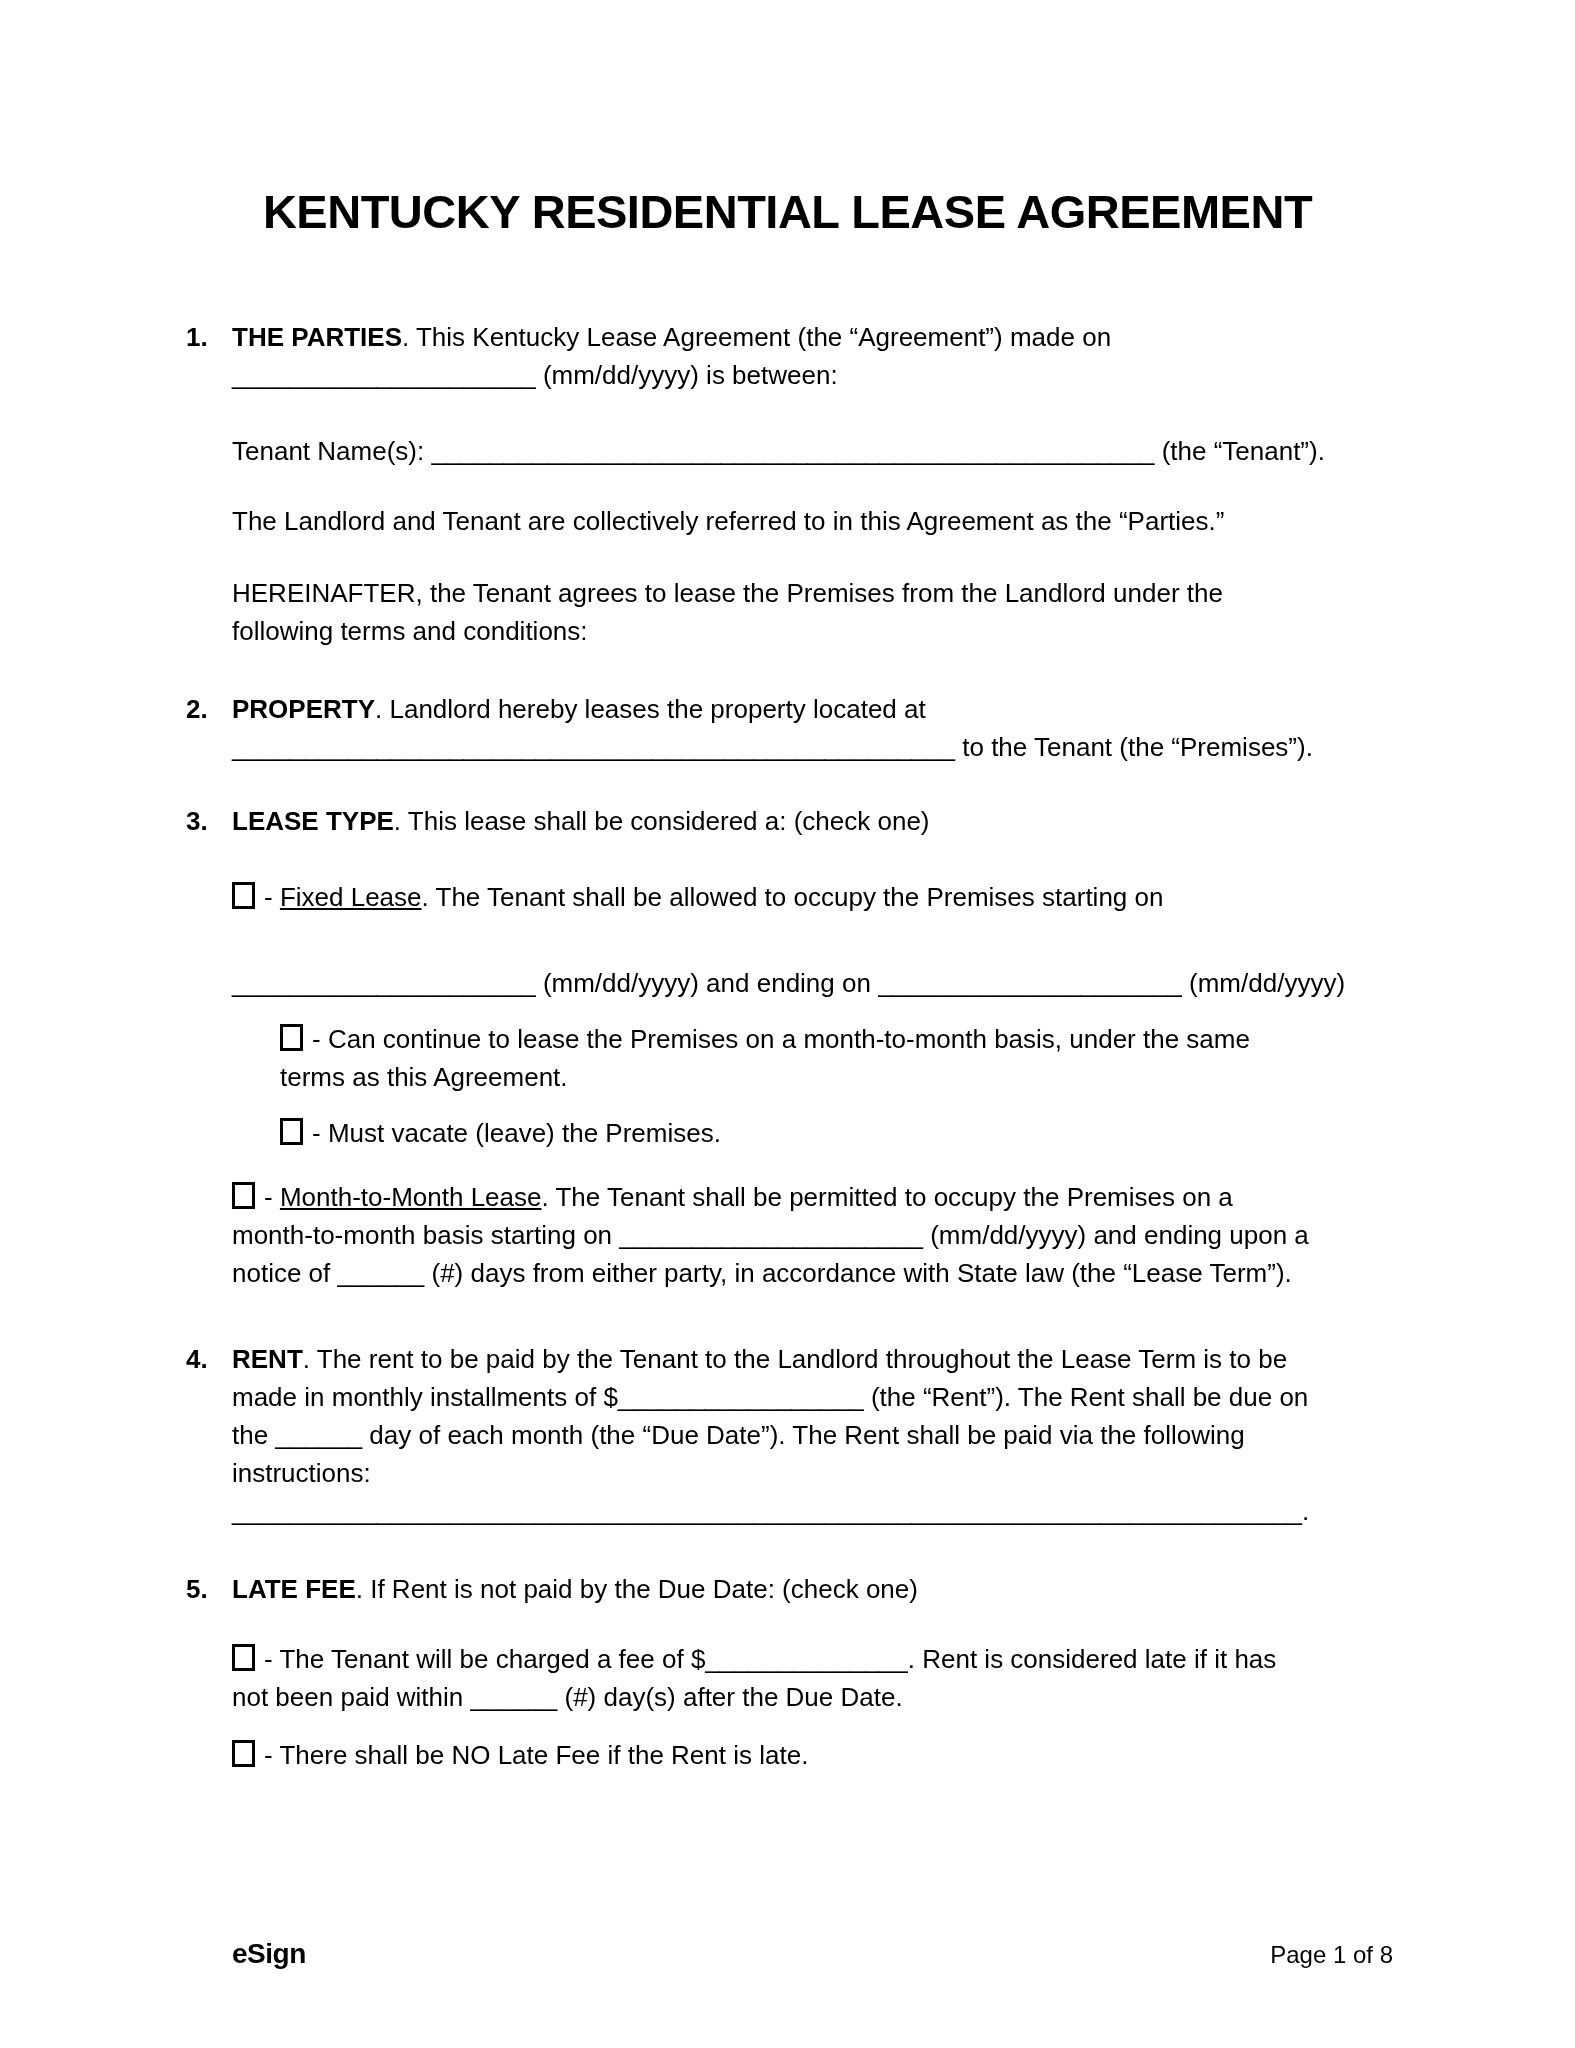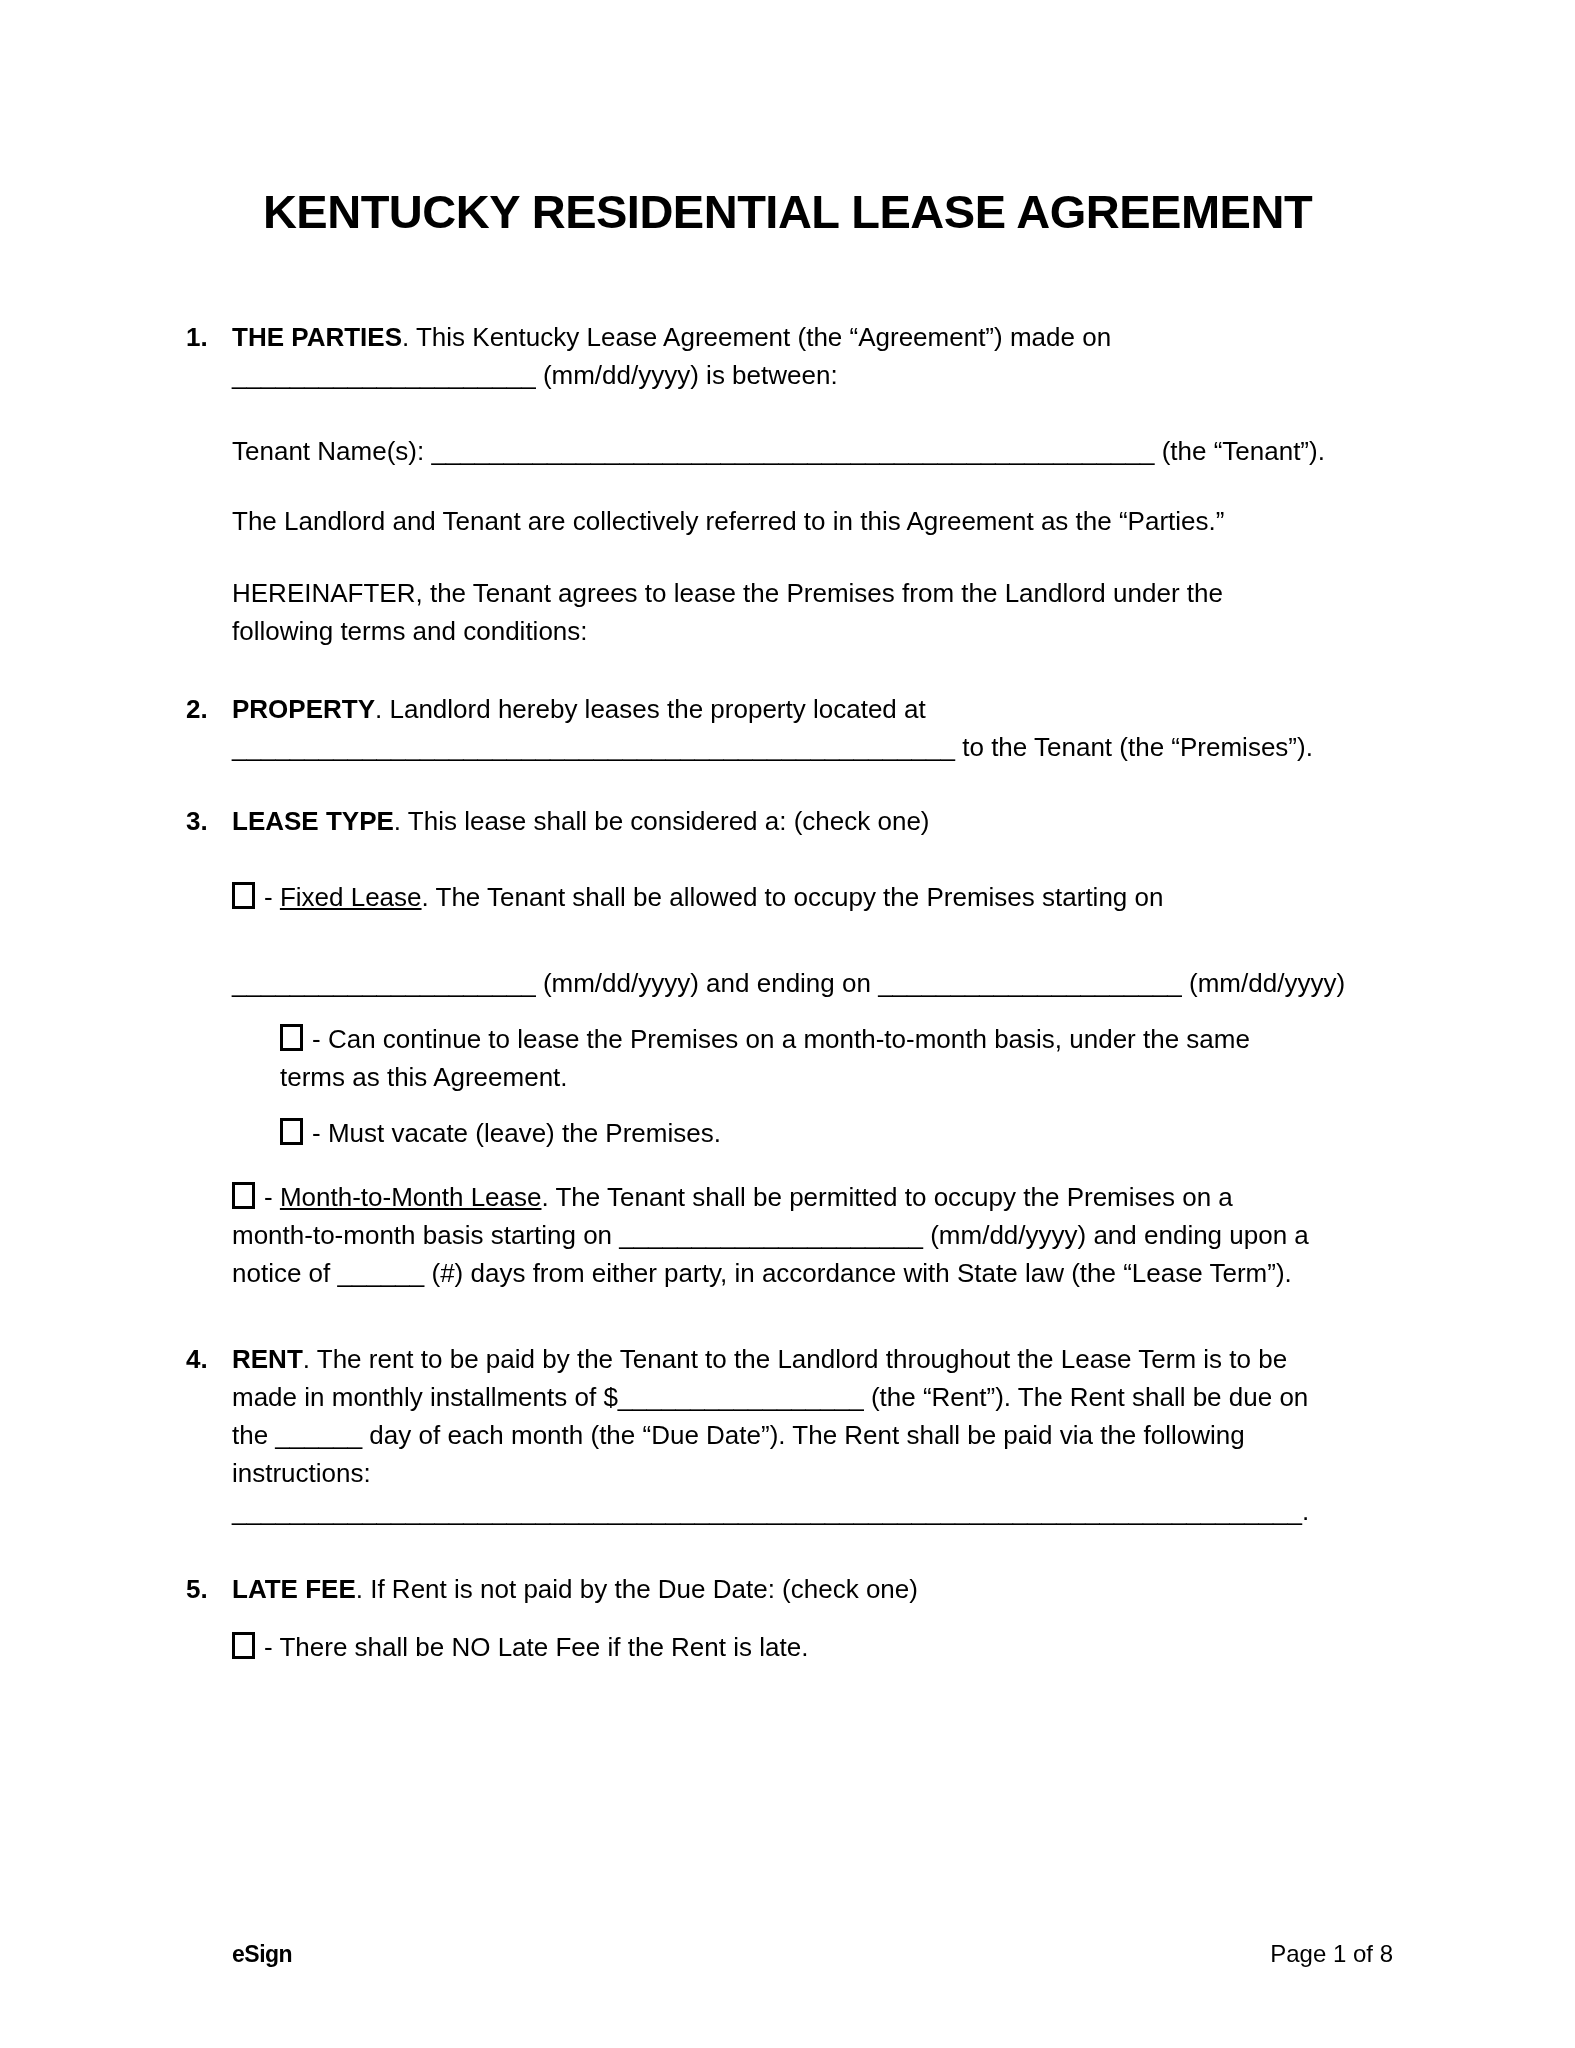--- a/index.html
+++ b/index.html
@@ -67,21 +67,21 @@
     position: absolute;
     top: 1935px;
     left: 232px;
     right: 182px;
     display: flex;
     justify-content: space-between;
     align-items: baseline;
   }
   .brand {
     font-weight: bold;
-    font-size: 23px;
+    font-size: 28px;
     letter-spacing: -0.5px;
   }
   .pageno { font-size: 24px; }
 
   
   .mt-landlord { margin-top: 38px; }
   .mt-tenant { margin-top: 38px; }
   .mt-parties { margin-top: 32px; }
   .mt-herein { margin-top: 34px; }
   .mt-property { margin-top: 40px; }
@@ -165,20 +165,24 @@
     </div>
   </div>
 
   <div class="section mt-latefee">
     <span class="num">5.</span>
     <div class="sbody">
       <span class="head">LATE FEE</span><span class="pre">. If Rent is not paid by the Due Date: (check one)</span>
     </div>
   </div>
 
+  <div class="cbitem mt-charged">
+    <span class="cb"></span><span>- </span><span class="pre">The Tenant will be charged a fee of $______________. Rent is considered late if it has
+not been paid within ______ (#) day(s) after the Due Date.</span>
+  </div>
 
   <div class="cbitem mt-nolate">
     <span class="cb"></span><span>- </span><span class="pre">There shall be NO Late Fee if the Rent is late.</span>
   </div>
 
 </div>
 
 <div class="footer">
   <span class="brand">eSign</span>
   <span class="pageno">Page 1 of 8</span>

